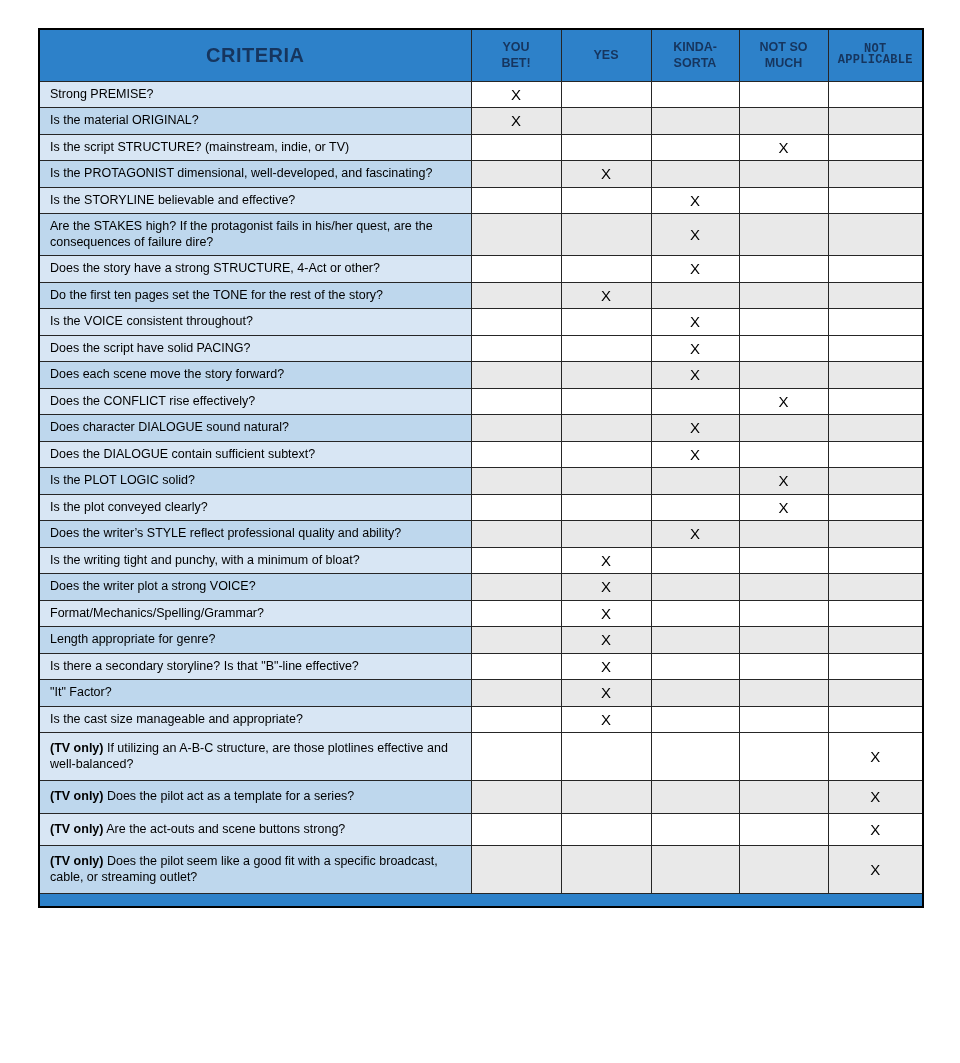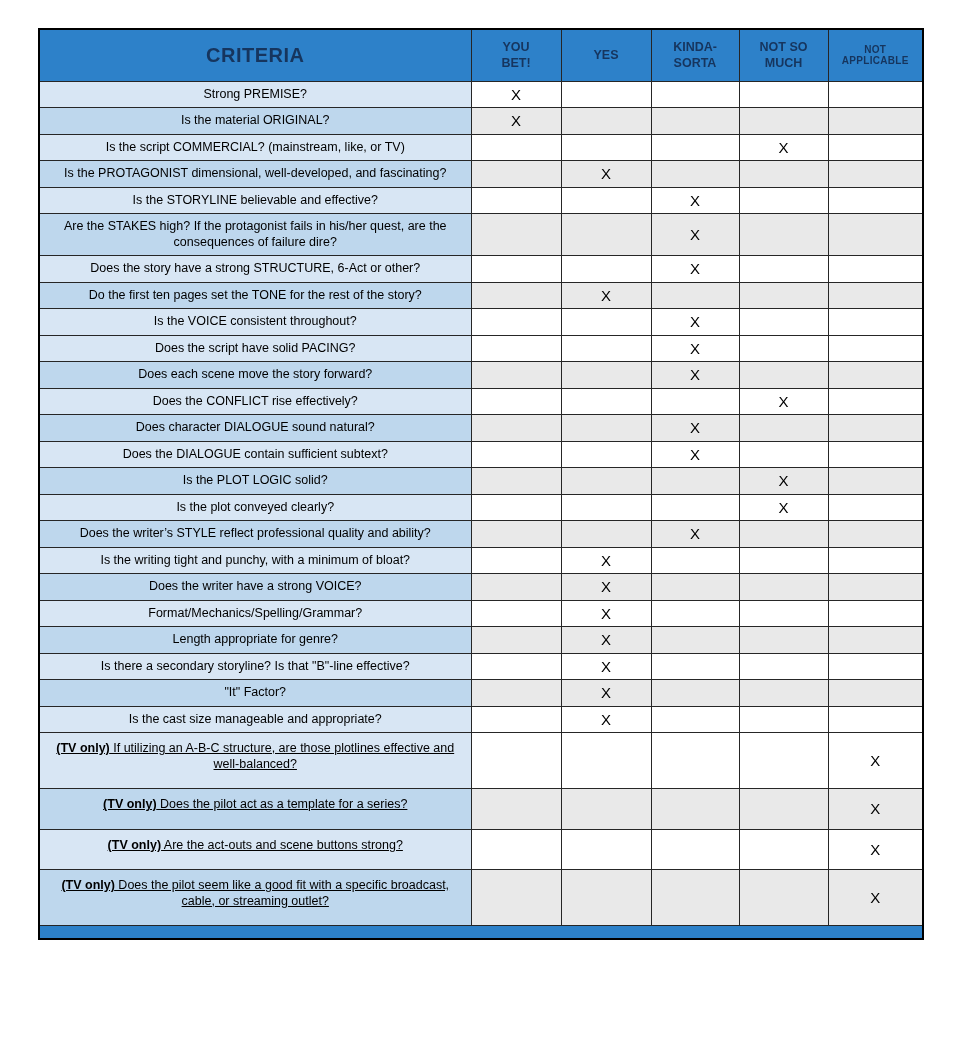--- a/index.html
+++ b/index.html
@@ -46,35 +46,36 @@
     line-height:16px;
     font-size:12.5px;
     margin-left:41px;
   }
   th.criteria-head{
     font-size:20px;
     letter-spacing:0.5px;
     line-height:22px;
   }
   th.col-head.small{
-    font-size:10px;
+    font-size:12px;
     line-height:11px;
     letter-spacing:0.3px;
+    font-family:Liberation Mono, monospace;
   }
   tbody td{
     font-size:12.5px;
     line-height:15.5px;
     vertical-align:middle;
   }
   td.criteria-cell{
     padding:5px 10px;
-    text-align:center;
+    text-align:left;
   }
   td.criteria-cell b{font-weight:bold;}
-  tr.tv-row td.criteria-cell{padding-top:8px;padding-bottom:16px;text-decoration:underline;}
+  tr.tv-row td.criteria-cell{padding-top:8px;padding-bottom:8px;}
   td.answer-cell{
     text-align:center;
     font-size:15px;
     padding:4px 2px;
   }
   tr.row-light td.criteria-cell{background:var(--row-light-criteria);}
   tr.row-dark  td.criteria-cell{background:var(--row-dark-criteria);}
   tr.row-light td.answer-cell{background:var(--row-light-answer);}
   tr.row-dark  td.answer-cell{background:var(--row-dark-answer);}
   tfoot td.footer-bar{
@@ -121,21 +122,21 @@
         </tr>
         <tr class="row-dark">
           <td class="criteria-cell">Is the material ORIGINAL?</td>
           <td class="answer-cell">X</td>
           <td class="answer-cell"></td>
           <td class="answer-cell"></td>
           <td class="answer-cell"></td>
           <td class="answer-cell"></td>
         </tr>
         <tr class="row-light">
-          <td class="criteria-cell">Is the script COMMERCIAL? (mainstream, like, or TV)</td>
+          <td class="criteria-cell">Is the script STRUCTURE? (mainstream, indie, or TV)</td>
           <td class="answer-cell"></td>
           <td class="answer-cell"></td>
           <td class="answer-cell"></td>
           <td class="answer-cell">X</td>
           <td class="answer-cell"></td>
         </tr>
         <tr class="row-dark">
           <td class="criteria-cell">Is the PROTAGONIST dimensional, well-developed, and fascinating?</td>
           <td class="answer-cell"></td>
           <td class="answer-cell">X</td>
@@ -153,21 +154,21 @@
         </tr>
         <tr class="row-dark">
           <td class="criteria-cell">Are the STAKES high? If the protagonist fails in his/her quest, are the consequences of failure dire?</td>
           <td class="answer-cell"></td>
           <td class="answer-cell"></td>
           <td class="answer-cell">X</td>
           <td class="answer-cell"></td>
           <td class="answer-cell"></td>
         </tr>
         <tr class="row-light">
-          <td class="criteria-cell">Does the story have a strong STRUCTURE, 6-Act or other?</td>
+          <td class="criteria-cell">Does the story have a strong STRUCTURE, 4-Act or other?</td>
           <td class="answer-cell"></td>
           <td class="answer-cell"></td>
           <td class="answer-cell">X</td>
           <td class="answer-cell"></td>
           <td class="answer-cell"></td>
         </tr>
         <tr class="row-dark">
           <td class="criteria-cell">Do the first ten pages set the TONE for the rest of the story?</td>
           <td class="answer-cell"></td>
           <td class="answer-cell">X</td>
@@ -249,21 +250,21 @@
         </tr>
         <tr class="row-light">
           <td class="criteria-cell">Is the writing tight and punchy, with a minimum of bloat?</td>
           <td class="answer-cell"></td>
           <td class="answer-cell">X</td>
           <td class="answer-cell"></td>
           <td class="answer-cell"></td>
           <td class="answer-cell"></td>
         </tr>
         <tr class="row-dark">
-          <td class="criteria-cell">Does the writer have a strong VOICE?</td>
+          <td class="criteria-cell">Does the writer plot a strong VOICE?</td>
           <td class="answer-cell"></td>
           <td class="answer-cell">X</td>
           <td class="answer-cell"></td>
           <td class="answer-cell"></td>
           <td class="answer-cell"></td>
         </tr>
         <tr class="row-light">
           <td class="criteria-cell">Format/Mechanics/Spelling/Grammar?</td>
           <td class="answer-cell"></td>
           <td class="answer-cell">X</td>

